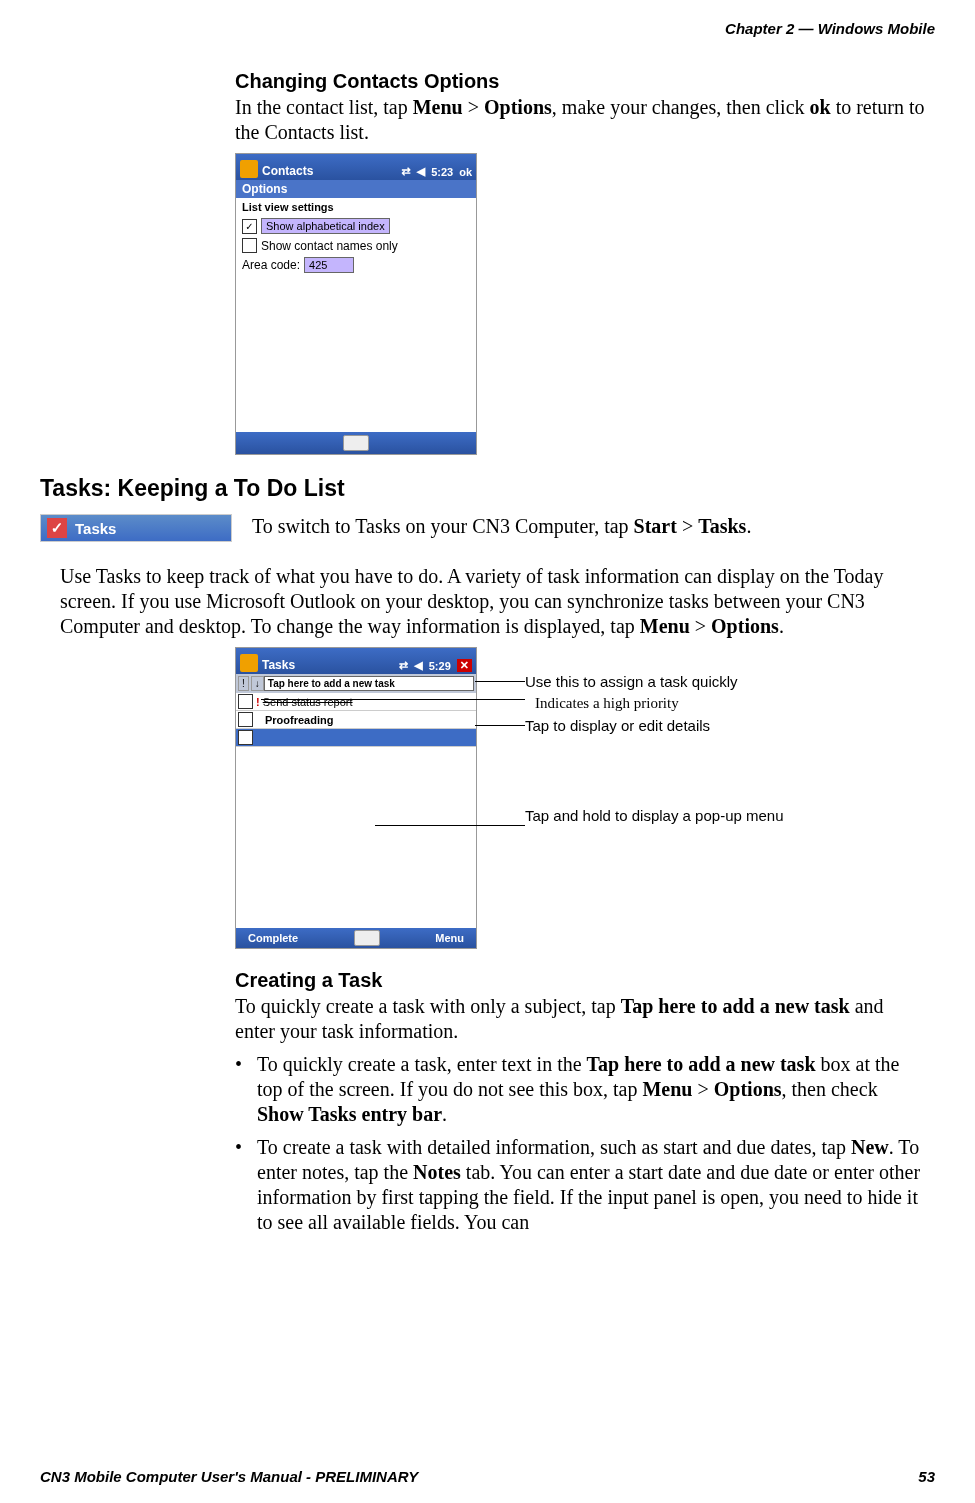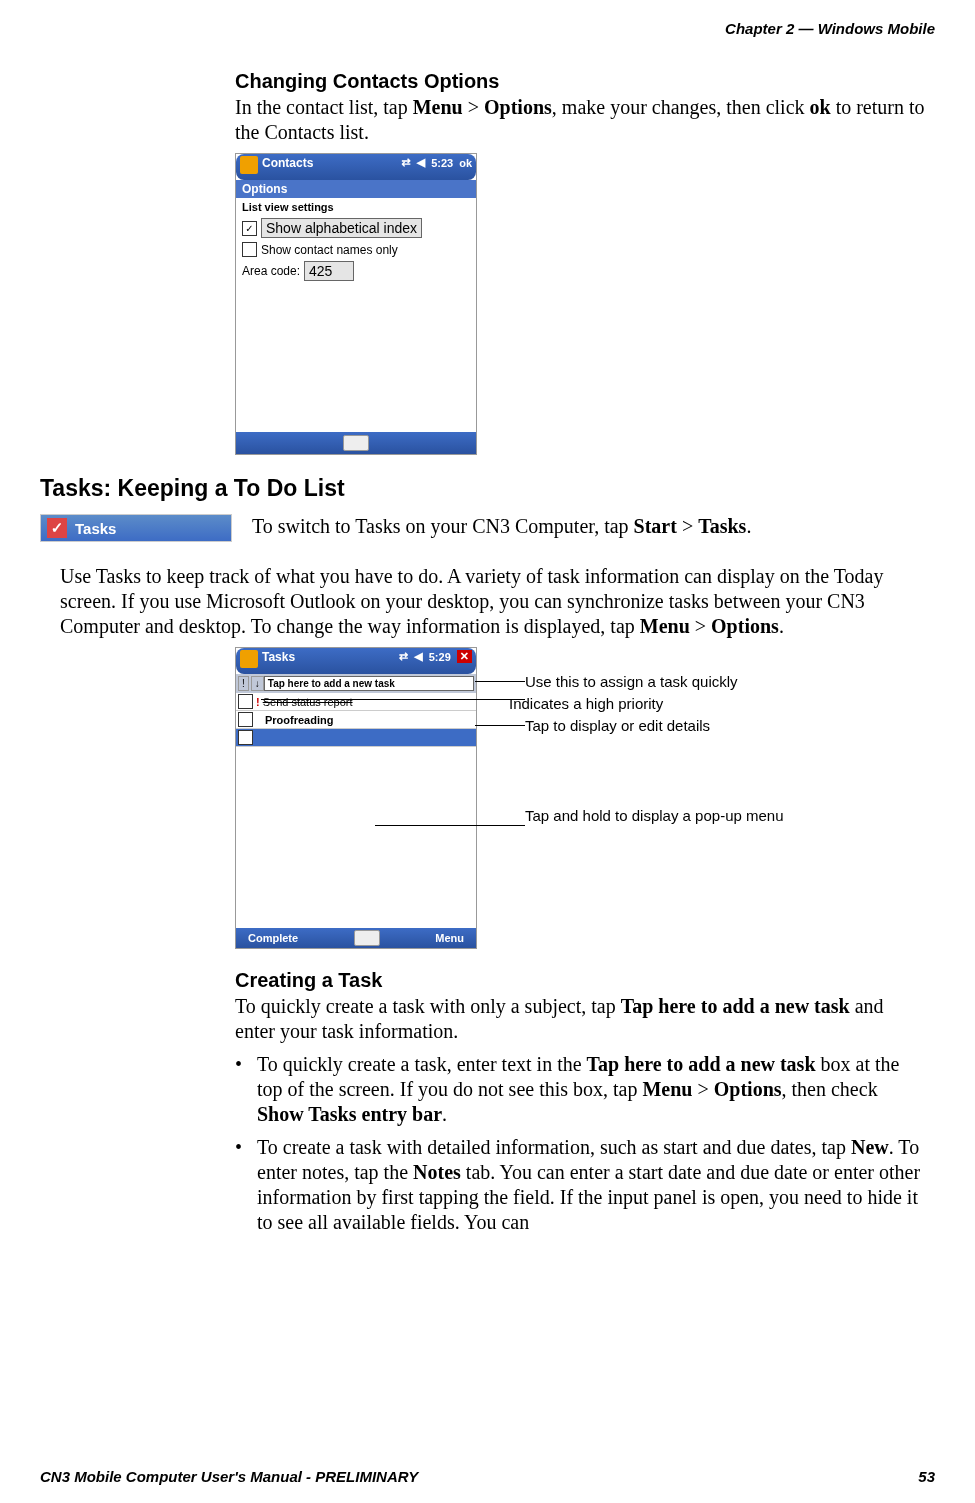--- a/index.html
+++ b/index.html
@@ -49,25 +49,24 @@
       border: 1px solid #999;
       background: #fff;
       font-family: Tahoma, Arial, sans-serif;
       font-size: 12px;
       position: relative;
     }
     .wm-titlebar {
       background: linear-gradient(to bottom, #3d6cc5, #2a52a0);
       color: white;
       display: flex;
-      align-items: flex-start;
+      align-items: flex-end;
       padding: 2px 4px;
       font-weight: bold;
       height: 22px;
-      border-radius: 8px;
     }
     .start-icon {
       width: 18px;
       height: 18px;
       background: #f0a000;
       margin-right: 4px;
       display: inline-block;
       border-radius: 2px;
     }
     .titlebar-right {
@@ -103,22 +102,22 @@
       border: 1px solid #333;
       display: inline-flex;
       align-items: center;
       justify-content: center;
       font-size: 10px;
       background: white;
     }
     .text-field {
       border: 1px solid #666;
       padding: 1px 4px;
-      font-size: 14px;
-      background: #e5e5e5;
+      font-size: 11px;
+      background: #c4b5fd;
     }
     .wm-bottombar {
       position: absolute;
       bottom: 0;
       left: 0;
       right: 0;
       background: linear-gradient(to bottom, #3d6cc5, #2a52a0);
       height: 22px;
       display: flex;
       align-items: center;
@@ -346,21 +345,21 @@
         <span>Complete</span>
         <span class="keyboard-icon"></span>
         <span>Menu</span>
       </div>
     </div>
 
     <div class="annotation" style="left: 290px; top: 26px;">
       <span>Use this to assign a task quickly</span>
     </div>
     <div style="position:absolute; left:240px; top:34px; width:50px; height:1px; background:#000;"></div>
-    <div class="annotation" style="left: 274px; top: 48px;">
+    <div class="annotation" style="left: 300px; top: 48px; font-family: Liberation Serif, serif;">
       <span>Indicates a high priority</span>
     </div>
     <div style="position:absolute; left:26px; top:52px; width:264px; height:1px; background:#000;"></div>
     <div class="annotation" style="left: 290px; top: 70px;">
       <span>Tap to display or edit details</span>
     </div>
     <div style="position:absolute; left:240px; top:78px; width:50px; height:1px; background:#000;"></div>
     <div class="annotation" style="left: 290px; top: 160px;">
       <span>Tap and hold to display a pop-up menu</span>
     </div>

